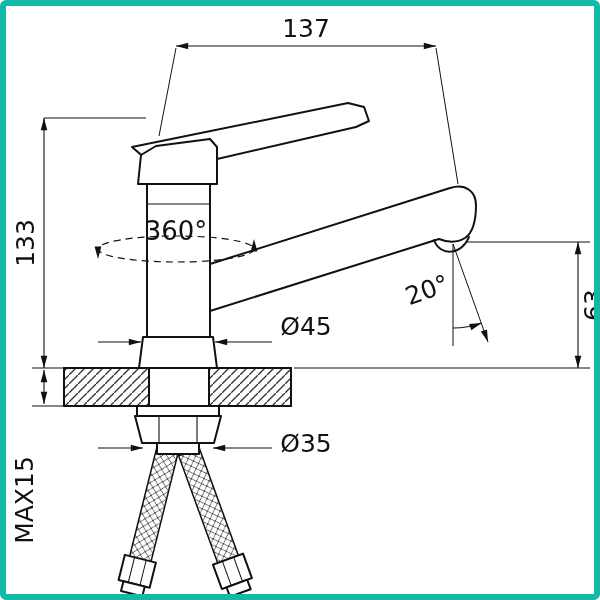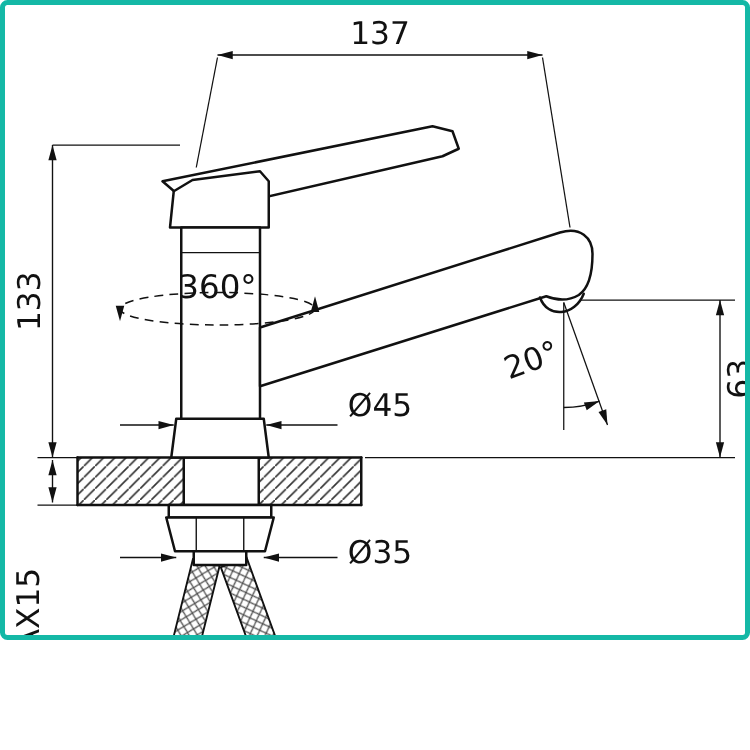--- a/index.html
+++ b/index.html
@@ -1,18 +1,18 @@
 <!DOCTYPE html>
 <html><head>
 <meta charset="utf-8">
 <style>
   html,body{margin:0;padding:0;background:#ffffff;}
   .canvas{
-    width:600px;height:512px;background:#ffffff;
-    border:4px solid #14b8a6;border-radius:6px;box-sizing:border-box;
+    width:600px;height:600px;background:#ffffff;
+    border:6px solid #14b8a6;border-radius:6px;box-sizing:border-box;
     overflow:hidden;
   }
   svg{display:block;}
   .obj{fill:#ffffff;stroke:#111111;stroke-width:2;stroke-linejoin:round;}
   .objn{fill:none;stroke:#111111;stroke-width:2;stroke-linejoin:round;stroke-linecap:round;}
   .thin{fill:none;stroke:#111111;stroke-width:1;}
   .dim{fill:none;stroke:#111111;stroke-width:1.1;}
   .dash{fill:none;stroke:#111111;stroke-width:1.2;stroke-dasharray:7 5;}
   .hose{fill:url(#braid);stroke:#111111;stroke-width:1.5;}
   .hatchfill{fill:url(#hatch);stroke:none;}

